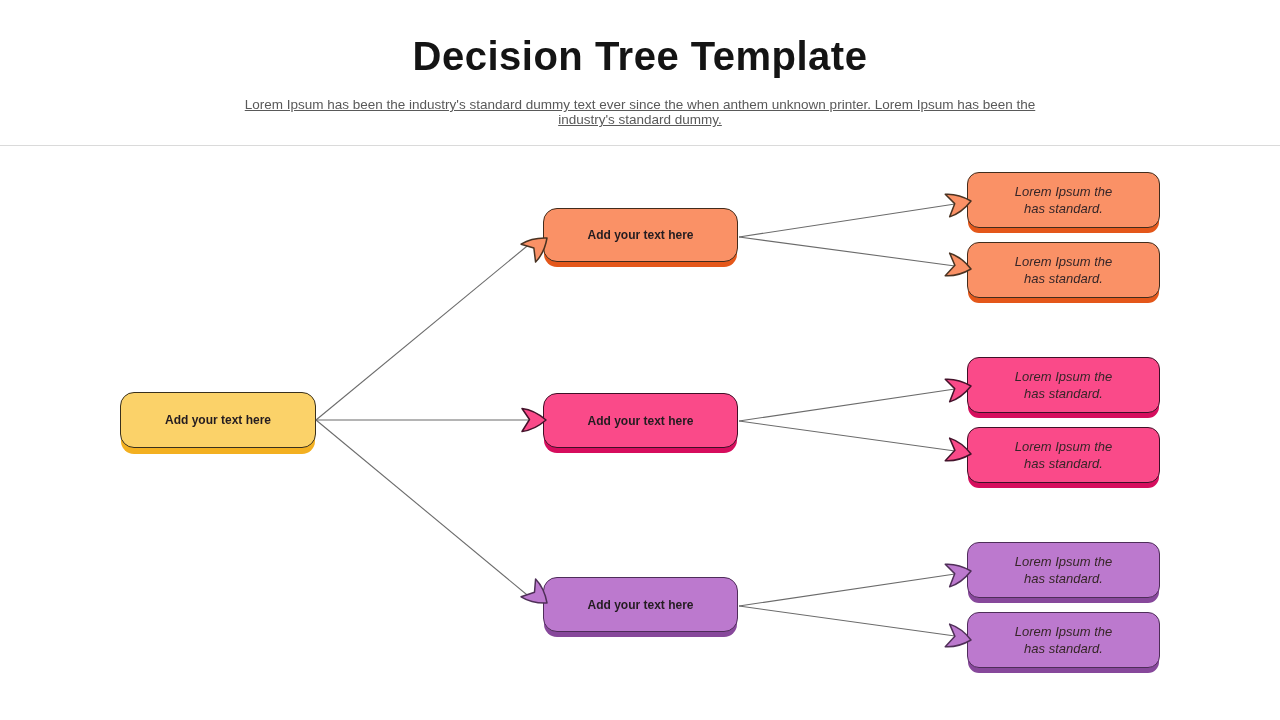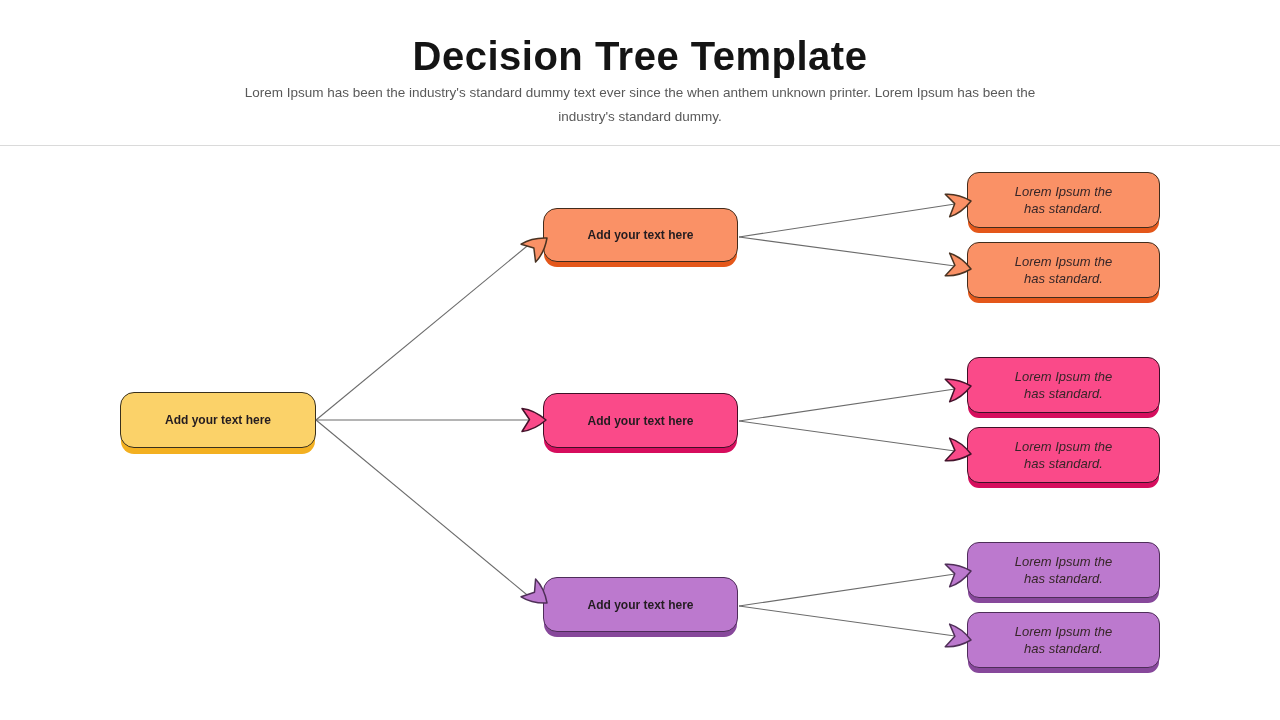--- a/index.html
+++ b/index.html
@@ -14,25 +14,26 @@
   
   .header { position: absolute; top: 0; left: 0; width: 1280px; height: 145px; text-align: center; }
   .title {
     margin-top: 34px;
     font-size: 40px;
     font-weight: 700;
     letter-spacing: 0.5px;
     color: #141414;
   }
   .subtitle {
-    margin: 2px auto 0;
+    margin: 18px auto 0;
     max-width: 800px;
     font-size: 13.5px;
-    line-height: 24px;
+    line-height: 15px;
     color: #595959;
+    text-decoration: underline;
   }
   .divider {
     position: absolute; top: 145px; left: 0; width: 1280px; height: 1px;
     background: #dadada;
   }
 
   
   .node {
     position: absolute;
     display: flex; flex-direction: column;

